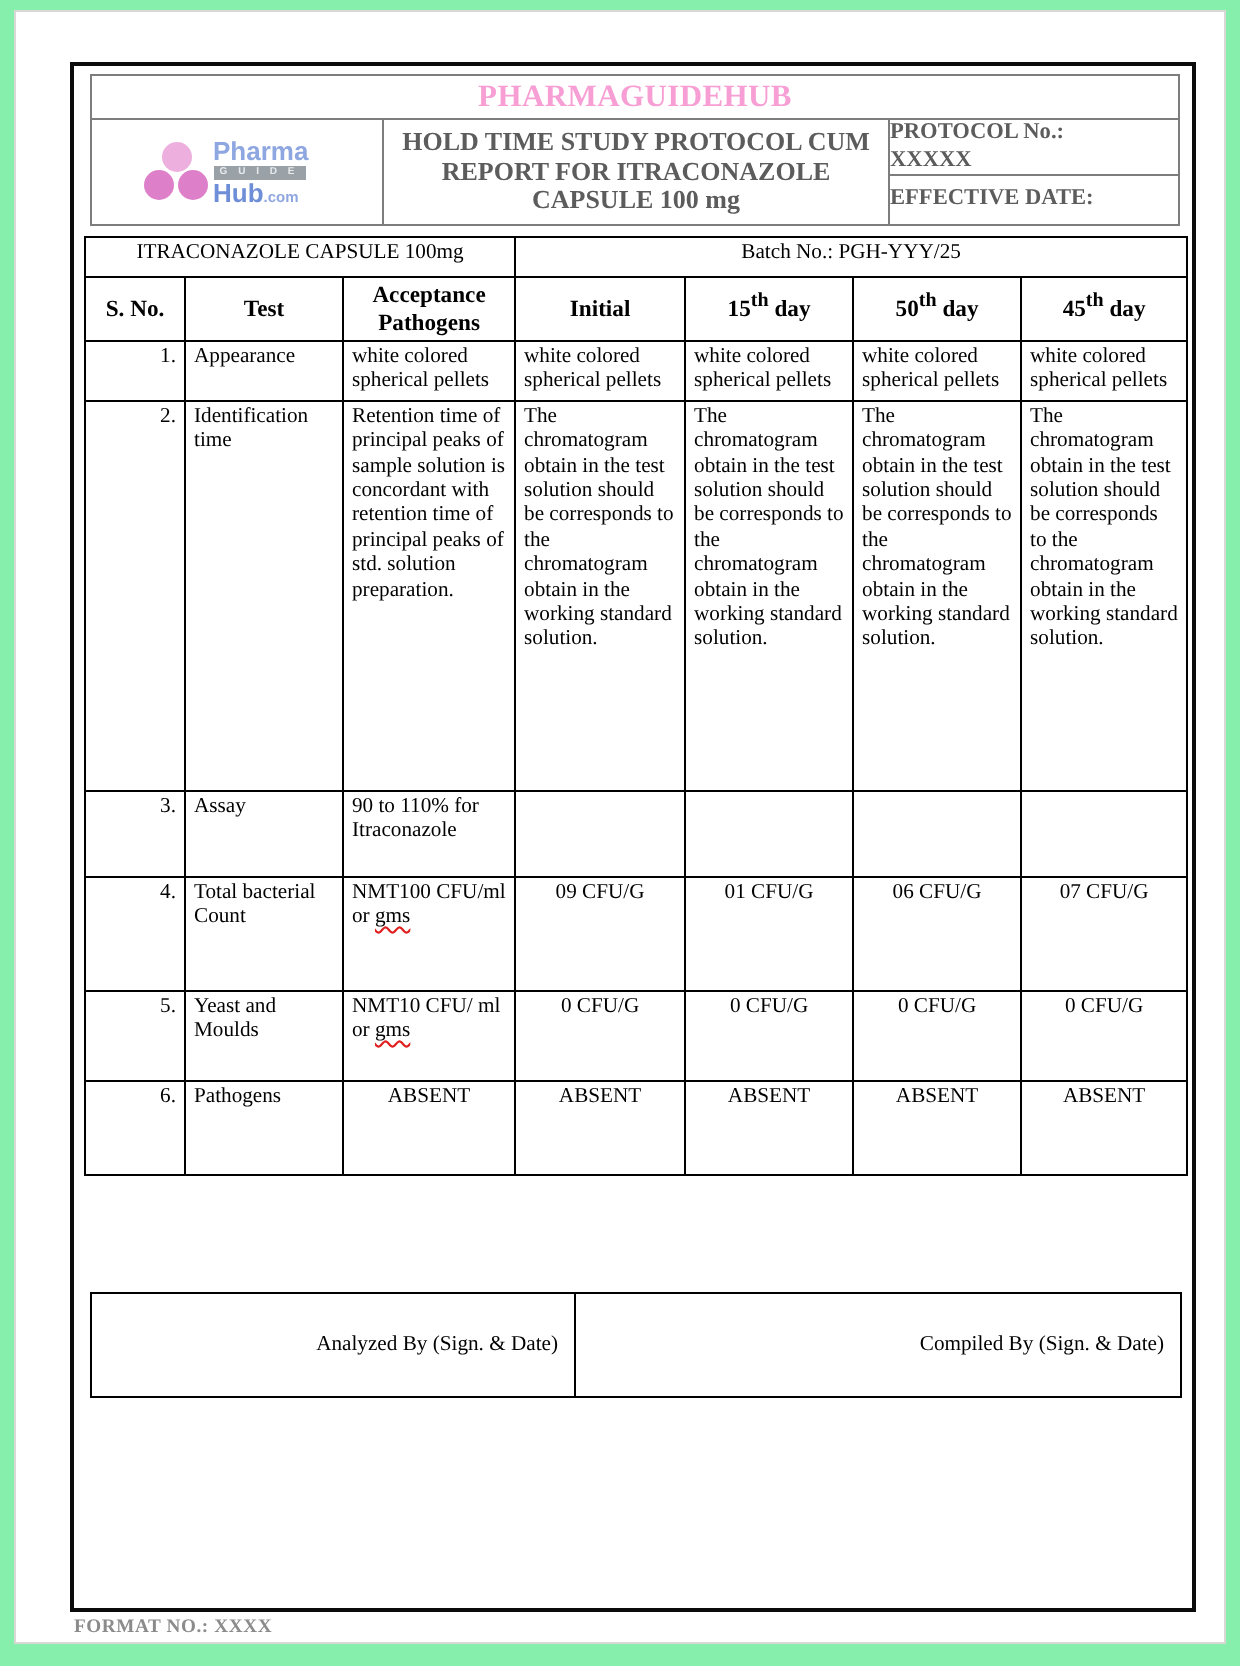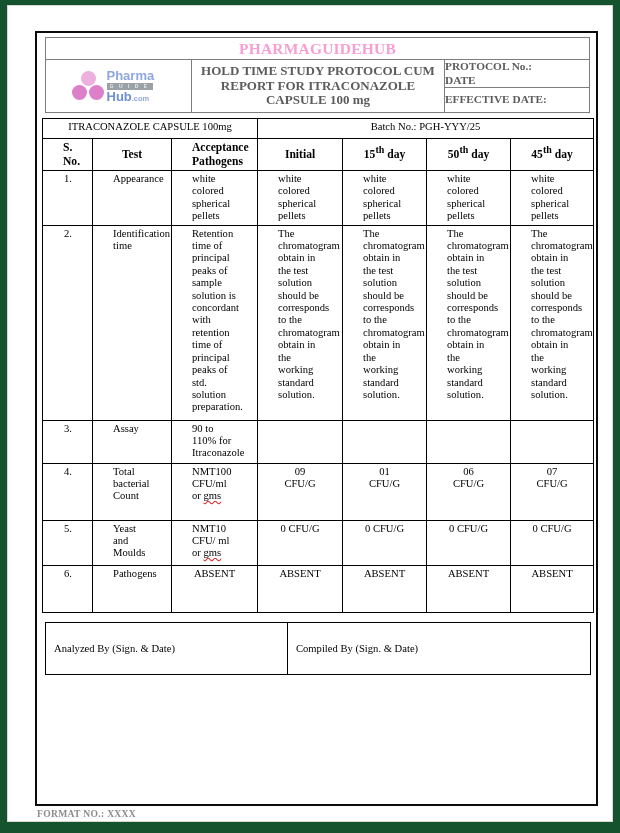--- a/index.html
+++ b/index.html
@@ -13,21 +13,21 @@
     font-family: "Liberation Serif", "DejaVu Serif", serif;
     position: relative;
     overflow: hidden;
   }
 
   
   #page-canvas {
     position: absolute;
     left: 0; top: 0;
     width: 620px; height: 833px;
-    background: #14532d;
+    background: #86efac;
     box-sizing: border-box;
   }
   
   #sheet {
     position: absolute;
     left: 7px; top: 5px;
     width: 606px;
     height: 817px;
     background: #ffffff;
     border: 1px solid #d9d8d5;
@@ -158,21 +158,21 @@
     position: absolute;
     left: 5px;
     top: 85px;
     width: 551px;
     border-collapse: collapse;
     table-layout: fixed;
     box-sizing: border-box;
   }
   .maintbl td, .maintbl th {
     border: 1px solid #000000;
-    padding: 2px 20px;
+    padding: 2px 4px;
     font-size: 10.6px;
     line-height: 12.4px;
     vertical-align: top;
     box-sizing: border-box;
     font-weight: normal;
     color: #000;
   }
   .banner-left, .banner-right {
     font-weight: bold;
     font-size: 12.2px;
@@ -205,24 +205,25 @@
     text-decoration: underline;
     text-decoration-style: wavy;
     text-decoration-color: #e02020;
     text-decoration-skip-ink: none;
   }
 
   
   .sigtbl {
     position: absolute;
     left: 8px;
-    top: 589px;
+    top: 613px;
     width: 545px;
     border-collapse: collapse;
     table-layout: fixed;
+    text-align: right;
   }
   .sigtbl td {
     border: 1px solid #000;
     height: 52px;
     vertical-align: middle;
     font-size: 10.6px;
     padding: 0 8px;
     box-sizing: border-box;
   }
 
@@ -260,21 +261,21 @@
               <span class="logo-text">
                 <span class="logo-pharma">Pharma</span>
                 <span class="logo-bar">G U I D E</span>
                 <span class="logo-hub"><span>Hub</span><span class="logo-com">.com</span></span>
               </span>
             </span>
           </td>
           <td class="hdr-doc-cell" rowspan="2">HOLD TIME STUDY PROTOCOL CUM REPORT FOR ITRACONAZOLE CAPSULE 100 mg</td>
           <td class="hdr-meta-cell">
             <span>PROTOCOL No.:</span><br>
-            <span>DATE</span>
+            <span>XXXXX</span>
           </td>
         </tr>
         <tr>
           <td class="hdr-meta-cell">EFFECTIVE DATE:</td>
         </tr>
       </tbody>
         </table>
 
       <table class="maintbl">
         <colgroup>

